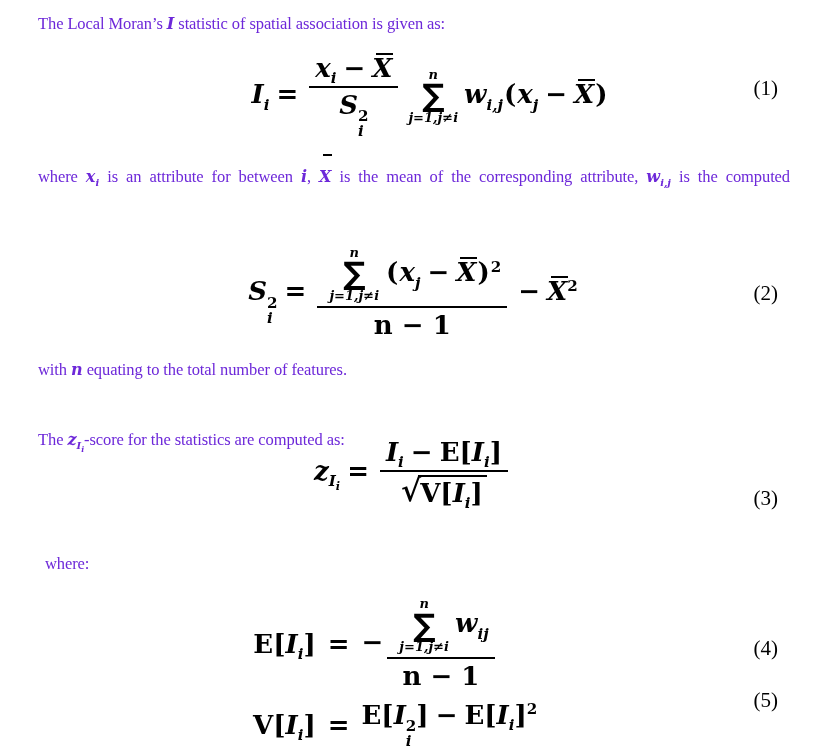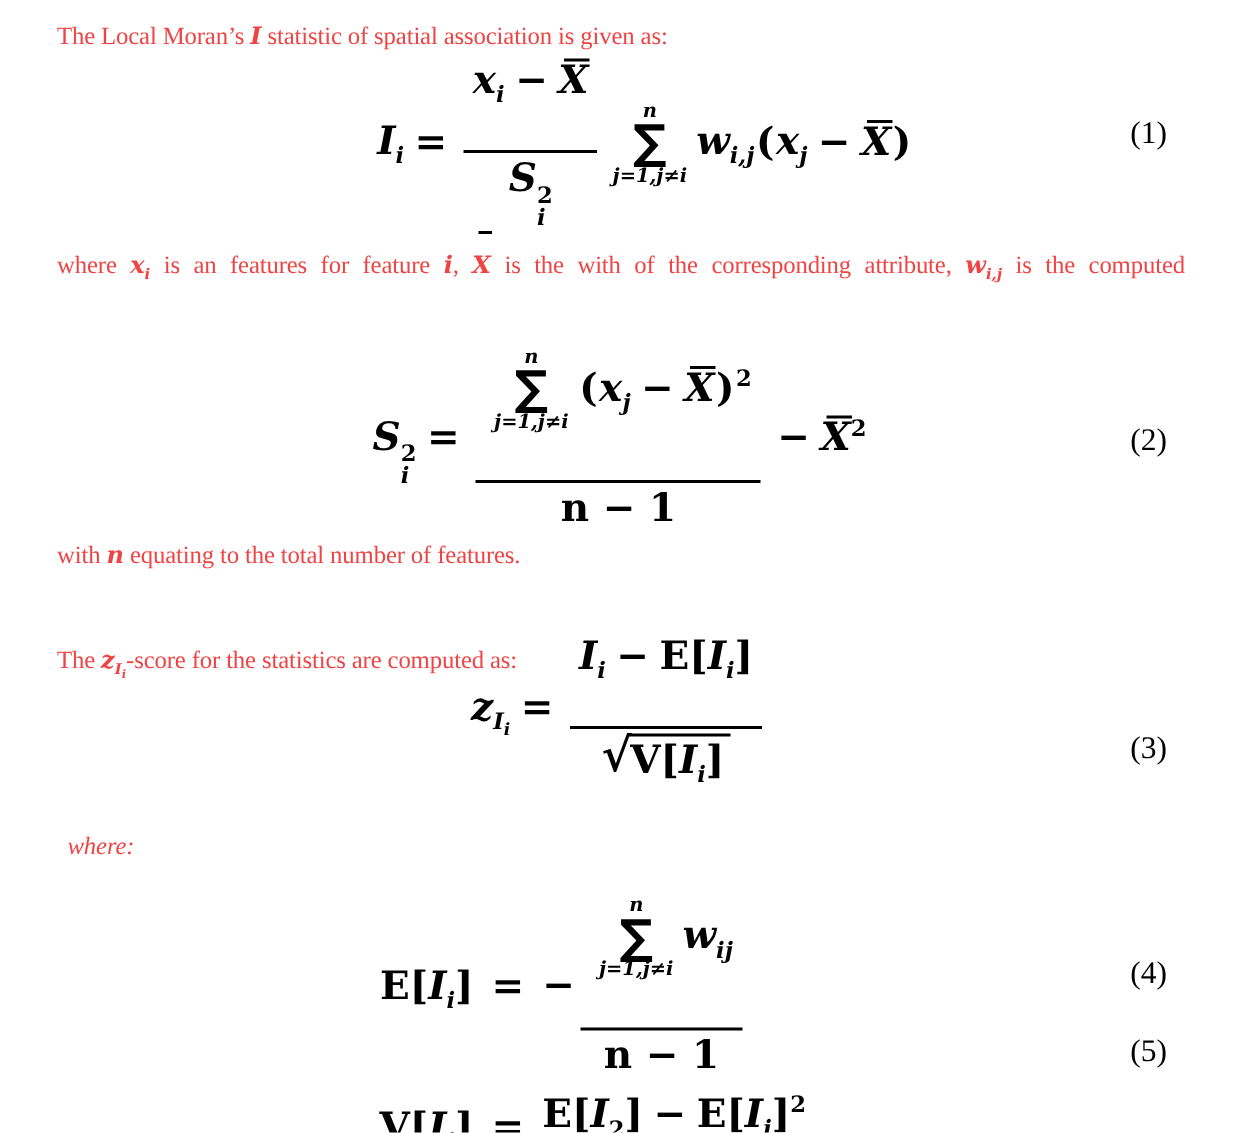--- a/index.html
+++ b/index.html
@@ -9,21 +9,21 @@
     background: #ffffff; color: #000000;
     font-family: "Liberation Serif", serif;
   }
   .page { position: relative; width: 826px; height: 755px; overflow: hidden; background: #ffffff; }
 
   
   .para {
     position: absolute;
     font-size: 16.5px;
     letter-spacing: -0.1px;
-    color: #ef4444;
+    color: #6d28d9;
     line-height: 24px;
   }
   .jline { text-align: justify; text-align-last: justify; }
   
   .im { font-family: "DejaVu Serif", serif; font-weight: bold; font-style: italic; font-size: 16px; letter-spacing: 0; }
   sub.ims { font-size: 0.62em; font-style: italic; line-height: 0; }
   sub.ims2 { font-size: 0.78em; font-style: italic; line-height: 0; }
 
   
   .eq-row {
@@ -44,21 +44,21 @@
 
   .supsub {
     display: inline-flex; flex-direction: column; align-items: flex-start;
     font-size: 0.58em; line-height: 1; vertical-align: -0.5em;
   }
   .supsub .t { font-style: normal; }
   .supsub .b { font-style: italic; }
 
   .frac {
     display: inline-flex; flex-direction: column; align-items: center;
-    vertical-align: middle; margin: 0 4px; gap: 28px;
+    vertical-align: middle; margin: 0 4px;
   }
   .frac .num { display: block; text-align: center; padding: 0 6px 3px; }
   .frac .den { display: block; align-self: stretch; text-align: center; border-top: 2px solid #000; padding: 3px 6px 0; line-height: 1.15; }
 
   .sum {
     display: inline-flex; flex-direction: column; align-items: center;
     vertical-align: middle; margin: 0 6px; line-height: 1;
   }
   .sum .lim { font-size: 0.5em; font-style: italic; line-height: 1.05; font-weight: bold; }
   .sum .sg { font-family: "DejaVu Sans", sans-serif; font-style: normal; font-size: 1.2em; line-height: 0.95; font-weight: bold; }
@@ -103,21 +103,21 @@
             </span></span>
         </span><span class="sum">
           <span class="lim">n</span>
           <span class="sg">∑</span>
           <span class="lim">j=1,j≠i</span>
         </span><span class="mi">w</span><sub class="s">i,j</sub><span class="mo tight">(</span><span class="mi">x</span><sub class="s">j</sub><span class="mo">−</span><span class="mi bar">X</span><span class="mo tight">)</span></span>
   </div>
   <span class="eq-num" style="top:76px;">(1)</span>
 
   <div class="para" style="left:38px; top:154px; width:752px; line-height:45px;">
-    <div class="jline"><span>where </span><span class="im"><span>x</span><sub class="ims">i</sub></span><span> is an features for feature </span><span class="im">i</span><span>, </span><span class="im bar">X</span><span> is the with of the corresponding attribute, </span><span class="im"><span>w</span><sub class="ims">i,j</sub></span><span> is the computed</span></div>
+    <div class="jline"><span>where </span><span class="im"><span>x</span><sub class="ims">i</sub></span><span> is an attribute for between </span><span class="im">i</span><span>, </span><span class="im bar">X</span><span> is the mean of the corresponding attribute, </span><span class="im"><span>w</span><sub class="ims">i,j</sub></span><span> is the computed</span></div>
   </div>
 
   <div class="eq-row" style="top:245px; height:96px;">
     <span class="mrow"><span class="mi">S</span><span class="supsub">
           <span class="t">2</span>
           <span class="b">i</span>
         </span><span class="mo">=</span><span class="frac">
           <span class="num"><span class="sum">
               <span class="lim">n</span>
               <span class="sg">∑</span>
@@ -137,21 +137,21 @@
           <span class="num"><span class="mi">I</span><sub class="s">i</sub><span class="mo">−</span><span class="rm">E</span><span class="rm">[</span><span class="mi">I</span><sub class="s">i</sub><span class="rm">]</span></span>
           <span class="den"><span class="sqrt">
               <span class="rad">√</span>
               <span class="rdc"><span class="rm">V</span><span class="rm">[</span><span class="mi">I</span><sub class="s">i</sub><span class="rm">]</span></span>
             </span></span>
         </span>
   </span>
     </div>
   <span class="eq-num" style="top:486px;">(3)</span>
 
-  <div class="para" style="left:45px; top:552px;font-style:italic;"><span>where:</span></div>
+  <div class="para" style="left:45px; top:552px;"><span>where:</span></div>
 
   <div class="eqalign">
     <span class="c1"><span class="rm">E</span><span class="rm">[</span><span class="mi">I</span><sub class="s">i</sub><span class="rm">]</span></span>
     <span class="c2">=</span>
     <span class="c3"><span class="mo none">−</span><span class="frac">
           <span class="num"><span class="sum">
               <span class="lim">n</span>
               <span class="sg">∑</span>
               <span class="lim">j=1,j≠i</span>
             </span><span class="mi">w</span><sub class="s">ij</sub></span>

